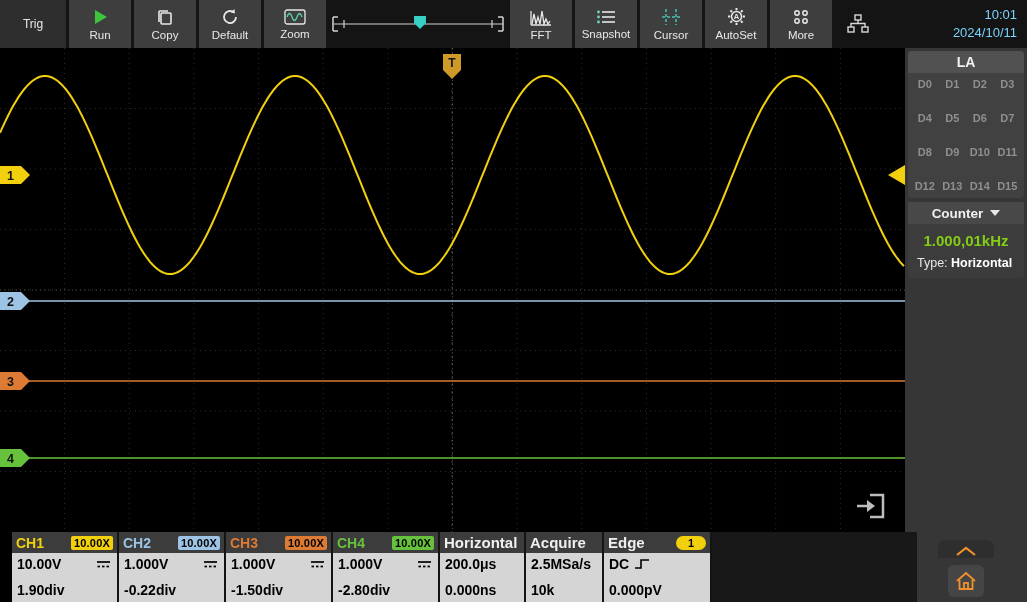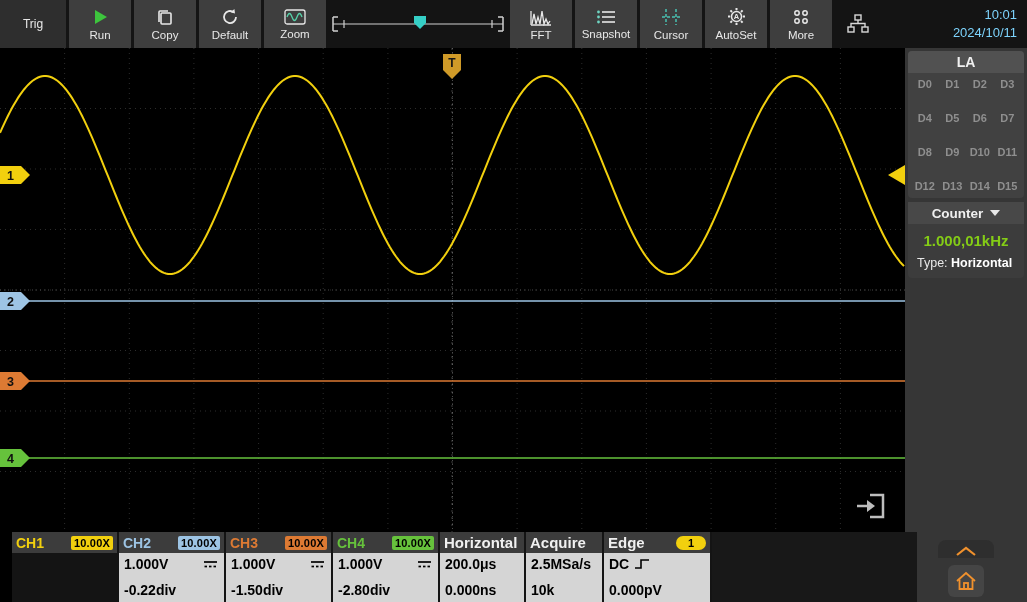--- a/index.html
+++ b/index.html
@@ -321,20 +321,34 @@
   </div>
 </div>
 
 <div class="bottombar">
 
   <div class="panel" style="width:105px">
     <div class="panel-header">
       <span class="ch-name" style="color: rgb(242, 208, 14);">CH1</span>
       <span class="badge" style="background: rgb(242, 208, 14);">10.00X</span>
     </div>
+    <div class="panel-body">
+      <div class="prow">
+        <span>10.00V</span>
+        <svg width="15" height="10" viewBox="0 0 15 10" stroke="#000" stroke-width="1.7">
+            <line x1="1" y1="3" x2="14" y2="3"></line>
+            <line x1="1.5" y1="7.5" x2="4" y2="7.5"></line>
+            <line x1="6" y1="7.5" x2="8.5" y2="7.5"></line>
+            <line x1="10.5" y1="7.5" x2="13" y2="7.5"></line>
+          </svg>
+      </div>
+      <div class="prow">
+          <span>1.90div</span>
+        </div>
+    </div>
   </div>
 
   <div class="panel" style="width:105px">
     <div class="panel-header">
       <span class="ch-name" style="color: rgb(157, 196, 228);">CH2</span>
       <span class="badge" style="background: rgb(157, 196, 228);">10.00X</span>
     </div>
     <div class="panel-body">
       <div class="prow">
         <span>1.000V</span>

